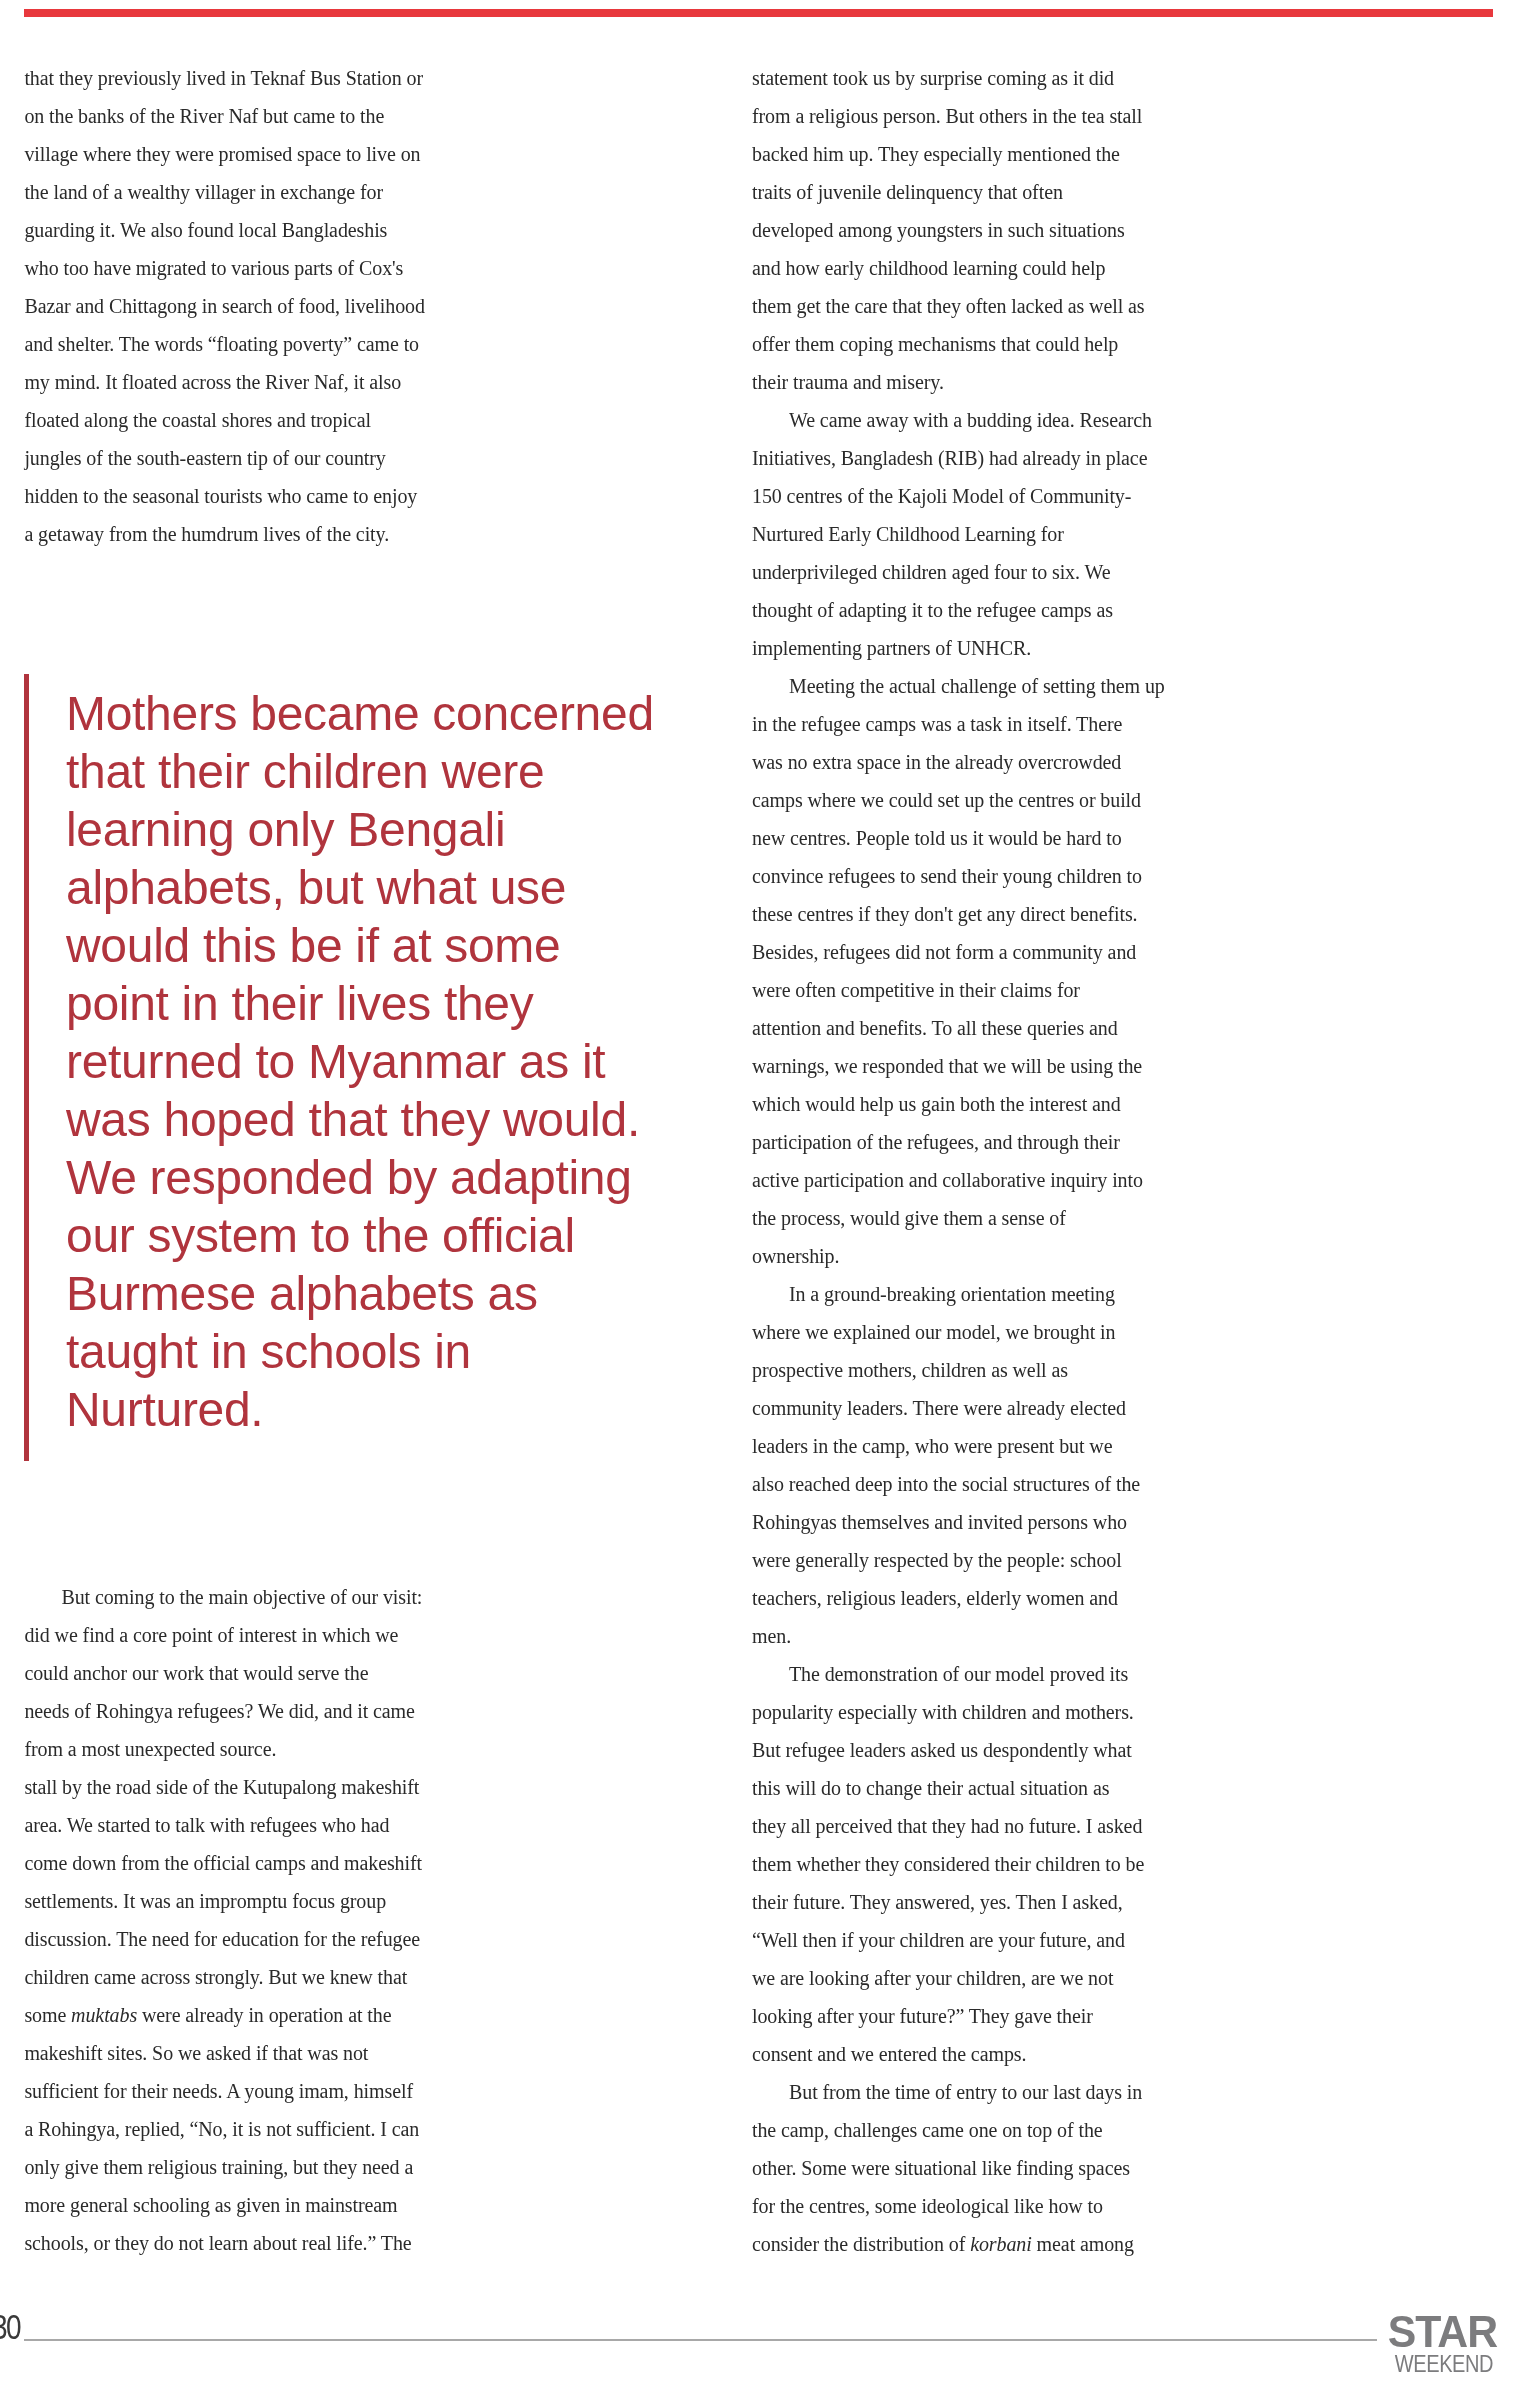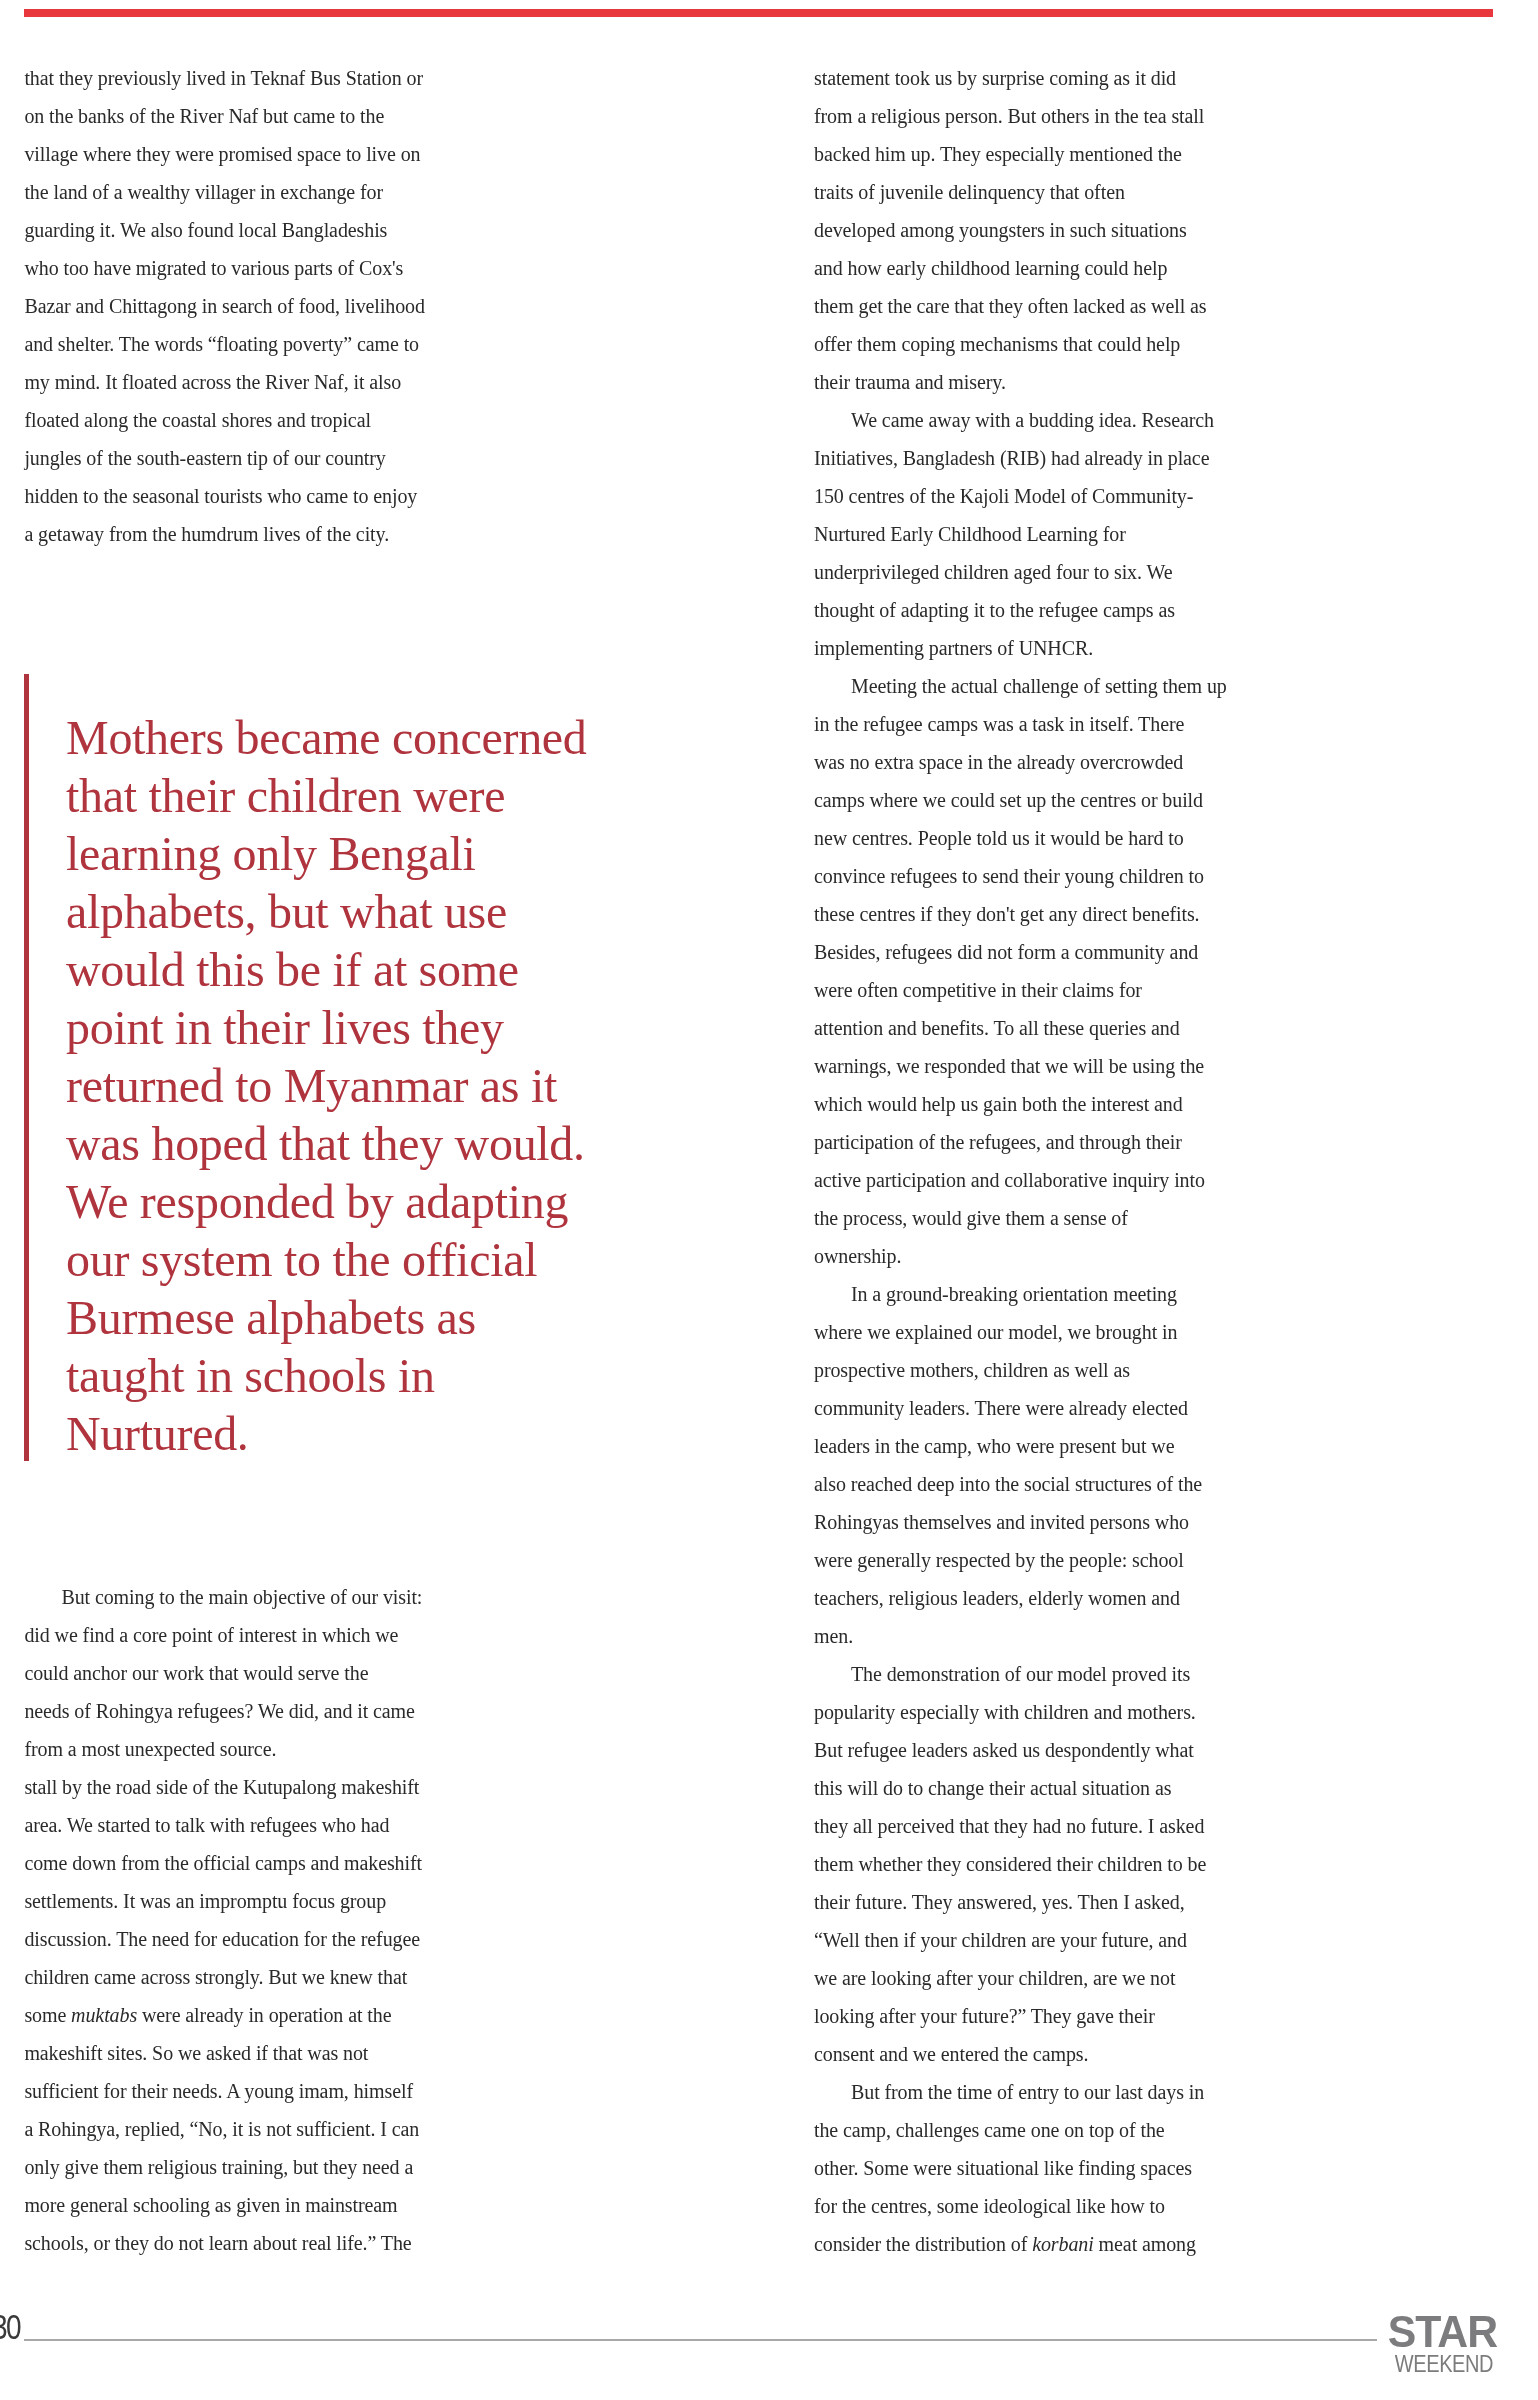--- a/index.html
+++ b/index.html
@@ -3,23 +3,23 @@
 <meta charset="utf-8">
 <style>
   html, body { margin: 0; padding: 0; background: #ffffff; }
   body { width: 1539px; height: 2400px; position: relative; overflow: hidden; }
   .top-rule { position: absolute; left: 24.4px; top: 8.8px; width: 1469px; height: 7.8px; background: #e8383d; }
   .col { position: absolute; font-family: "Liberation Serif", "DejaVu Serif", serif; color: #2a2a2a; font-size: 20px; line-height: 38px; }
   .col .ln { display: block; white-space: nowrap; height: 38px; letter-spacing: -0.1px; }
   .col .ln.ind { padding-left: 37px; }
   .left-top { left: 24.4px; top: 59px; width: 722px; }
   .left-bottom { left: 24.4px; top: 1578px; width: 722px; }
-  .right { left: 814px; top: 59px; width: 722px; }
+  .right { left: 752px; top: 59px; width: 722px; }
   .pq-bar { position: absolute; left: 24.4px; top: 674px; width: 4.9px; height: 787px; background: #b0343d; }
-  .pullquote { position: absolute; left: 66px; top: 685px; width: 683px; font-family: Liberation Serif, serif; color: #b0343d; font-size: 48px; line-height: 58px; margin-top: 24px; }
+  .pullquote { position: absolute; left: 66px; top: 685px; width: 683px; font-family: Liberation Sans, sans-serif; color: #b0343d; font-size: 48px; line-height: 58px; }
   .pullquote .ln { display: block; white-space: nowrap; letter-spacing: -0.3px; }
   em { }
   .footer-rule { position: absolute; left: 24.4px; top: 2339px; width: 1353px; height: 2px; background: #a8a8a8; }
   .page-num { position: absolute; left: -7.8px; top: 2307px; font-family: "Liberation Sans", "DejaVu Sans", sans-serif; font-size: 35px; color: #3a3a3a; letter-spacing: -2px; transform: scaleX(0.8); transform-origin: left; }
   .logo { position: absolute; left: 1385px; top: 2311px; width: 109px; text-align: center; font-family: "Liberation Sans", "DejaVu Sans", sans-serif; color: #7c7c7e; }
   .logo .star { display: block; font-weight: bold; font-size: 45px; line-height: 41px; letter-spacing: -1px; transform: scaleX(0.95); }
   .logo .weekend { display: block; font-size: 24.4px; line-height: 23.4px; letter-spacing: -0.5px; transform: scaleX(0.82); }
 </style>
 </head>
 <body>

